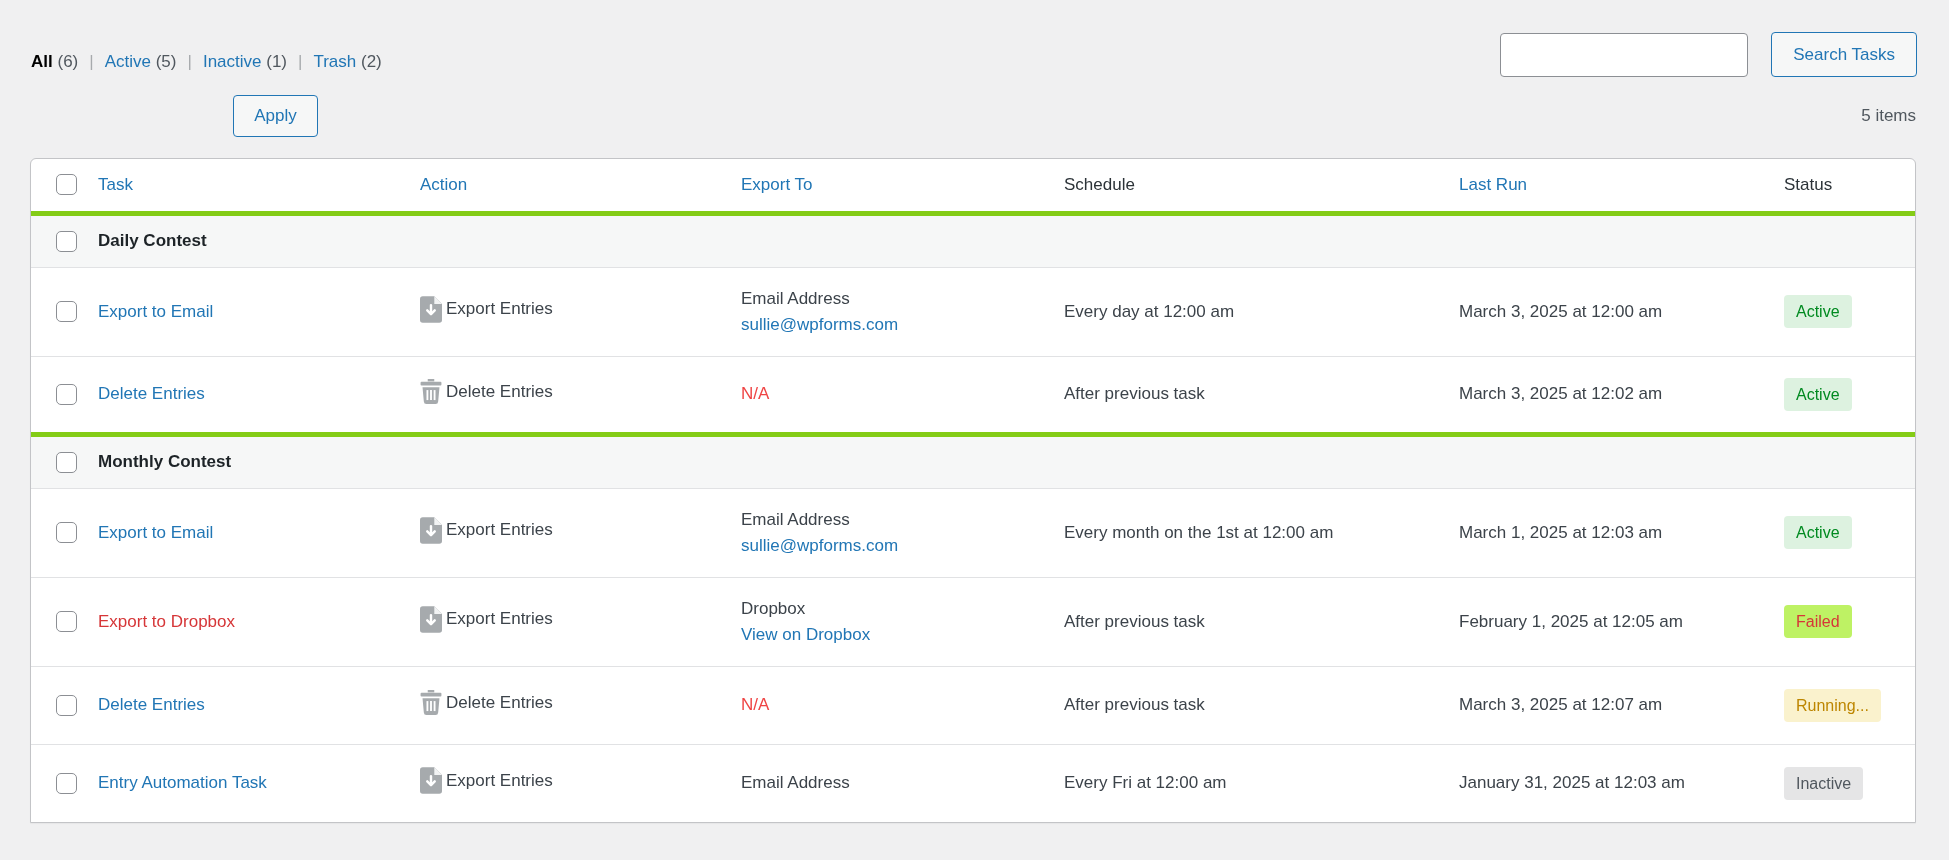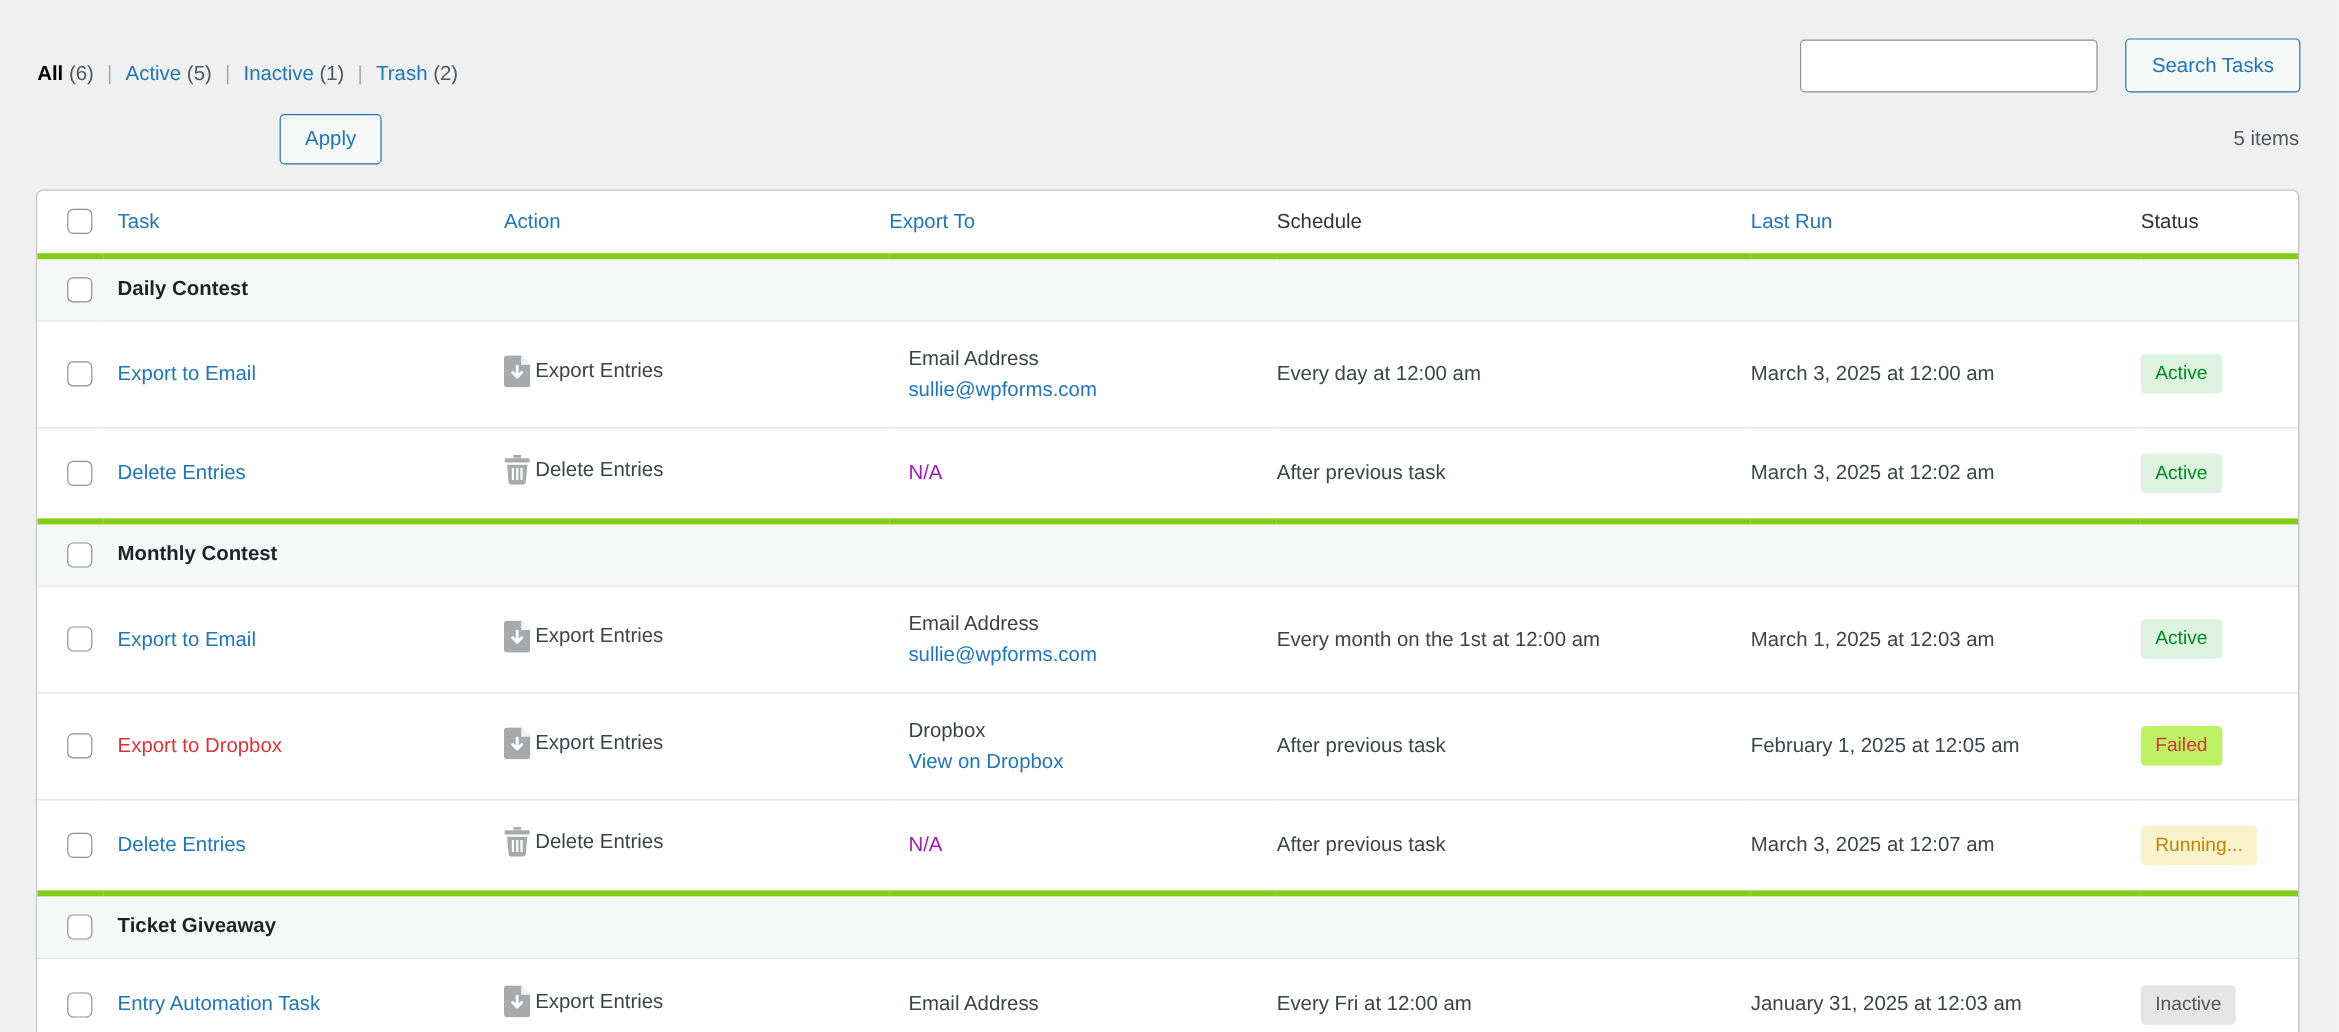--- a/index.html
+++ b/index.html
@@ -96,23 +96,23 @@
   }
 
   a.task-link { color: #2176b5; text-decoration: none; cursor: pointer; }
   a.task-link.danger { color: #d63638; }
   a.cell-link { color: #2176b5; text-decoration: none; cursor: pointer; }
 
   .action-wrap { display: inline-flex; align-items: center; gap: 4px; color: #3c434a; }
   .action-wrap .aicon { display: inline-flex; flex: none; }
 
   .exp-line1 { color: #3c434a; line-height: 26px; }
-  .exp-line1.muted { color: #a21caf; }
+  .exp-line1.muted { color: #ef4444; }
   .exp-line2 { line-height: 26px; }
-  .export-cell-inner { padding: 18px 0; margin-left: 16px; }
+  .export-cell-inner { padding: 18px 0; }
 
   .badge {
     display: inline-block; padding: 7px 12px; border-radius: 4px;
     font-size: 16px; line-height: 19px; white-space: nowrap;
   }
   .badge.active   { color: #008a20; background: #ddf2e0; }
   .badge.failed   { color: #d63638; background: #bef264; }
   .badge.running  { color: #bd8600; background: #faf2cd; }
   .badge.inactive { color: #50575e; background: #e5e5e6; }
 </style>
@@ -287,24 +287,20 @@
             </span></td>
           <td>
             <div class="export-cell-inner">
               <div class="exp-line1 muted">N/A</div>
             </div>
           </td>
           <td>After previous task</td>
           <td>March 3, 2025 at 12:07 am</td>
           <td><span class="badge running">Running...</span></td>
         </tr>
-        <tr class="group-row">
-          <td class="cell-cb"><span class="checkbox"></span></td>
-          <td class="cell-task group-title" colspan="6">Ticket Giveaway</td>
-        </tr>
         <tr class="data-row">
           <td class="cell-cb"><span class="checkbox"></span></td>
           <td class="cell-task"><a class="task-link">Entry Automation Task</a></td>
           <td><span class="action-wrap">
               <span class="aicon">
                 <svg width="22" height="27" viewBox="0 0 20 24">
                   <path d="M2.5 0H13l7 7v14.5a2.5 2.5 0 0 1-2.5 2.5h-15A2.5 2.5 0 0 1 0 21.5V2.5A2.5 2.5 0 0 1 2.5 0z" fill="#a6aaad"></path>
                   <path d="M13 0l7 7h-7z" fill="#f2f3f4"></path>
                   <g stroke="#fff" stroke-width="2.2" fill="none" stroke-linecap="round" stroke-linejoin="round">
                     <path d="M10 8v8"></path>

